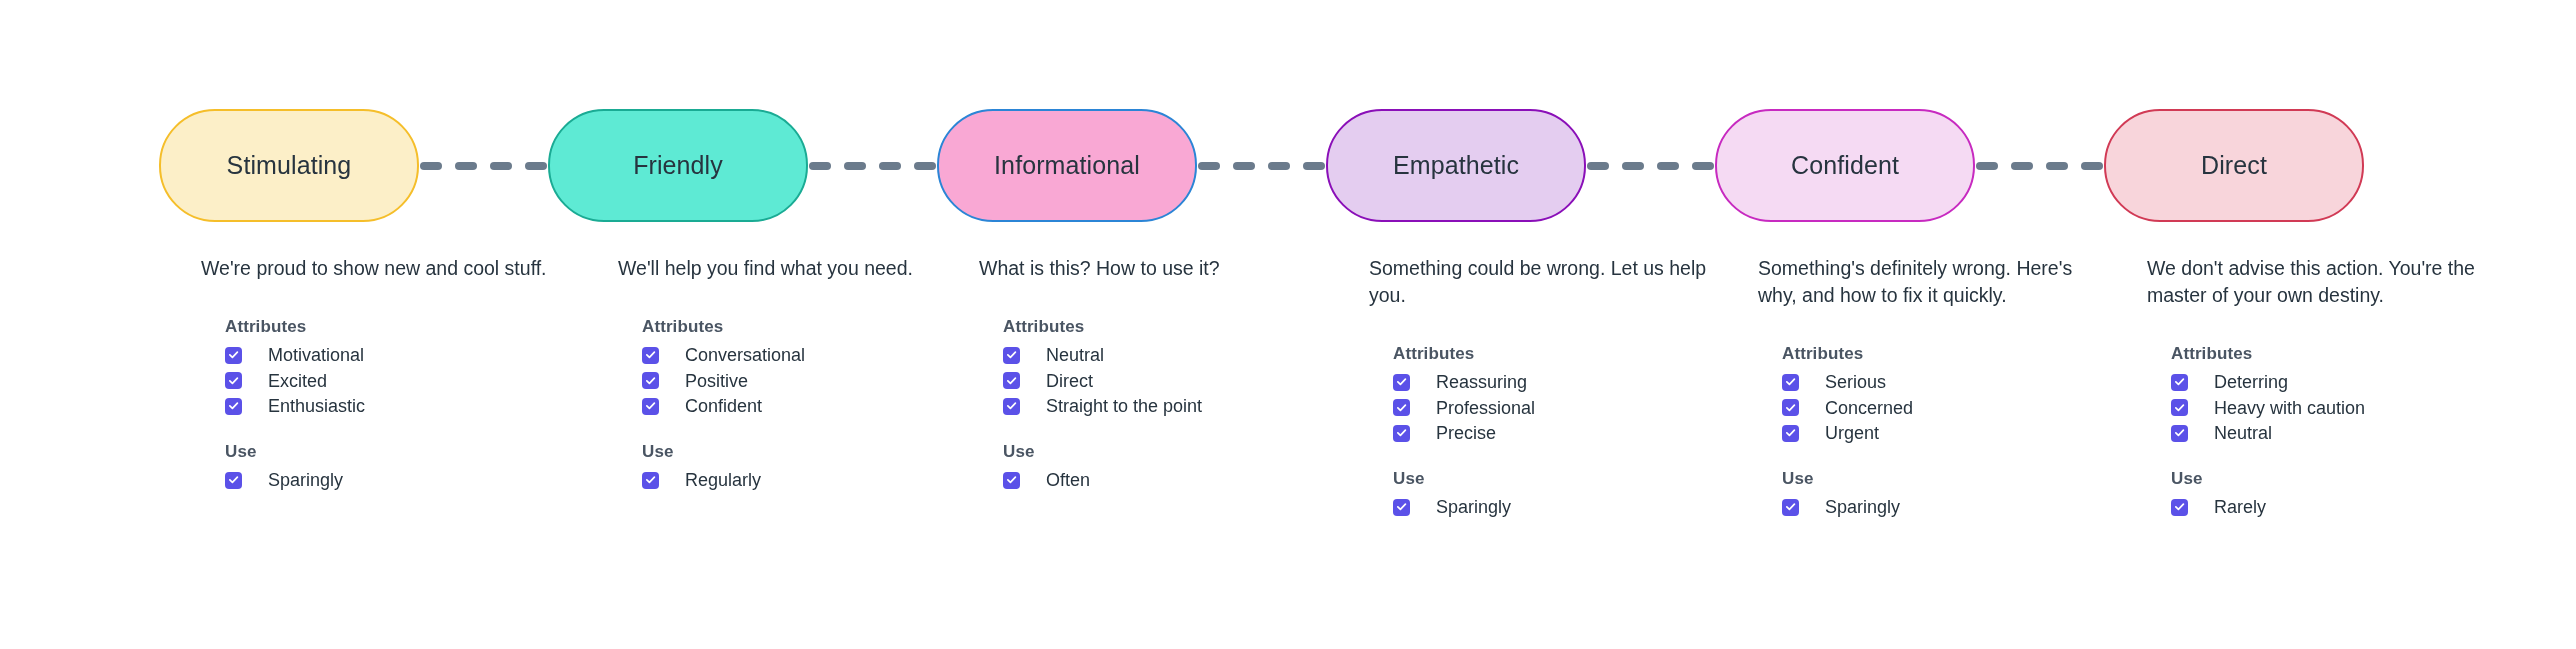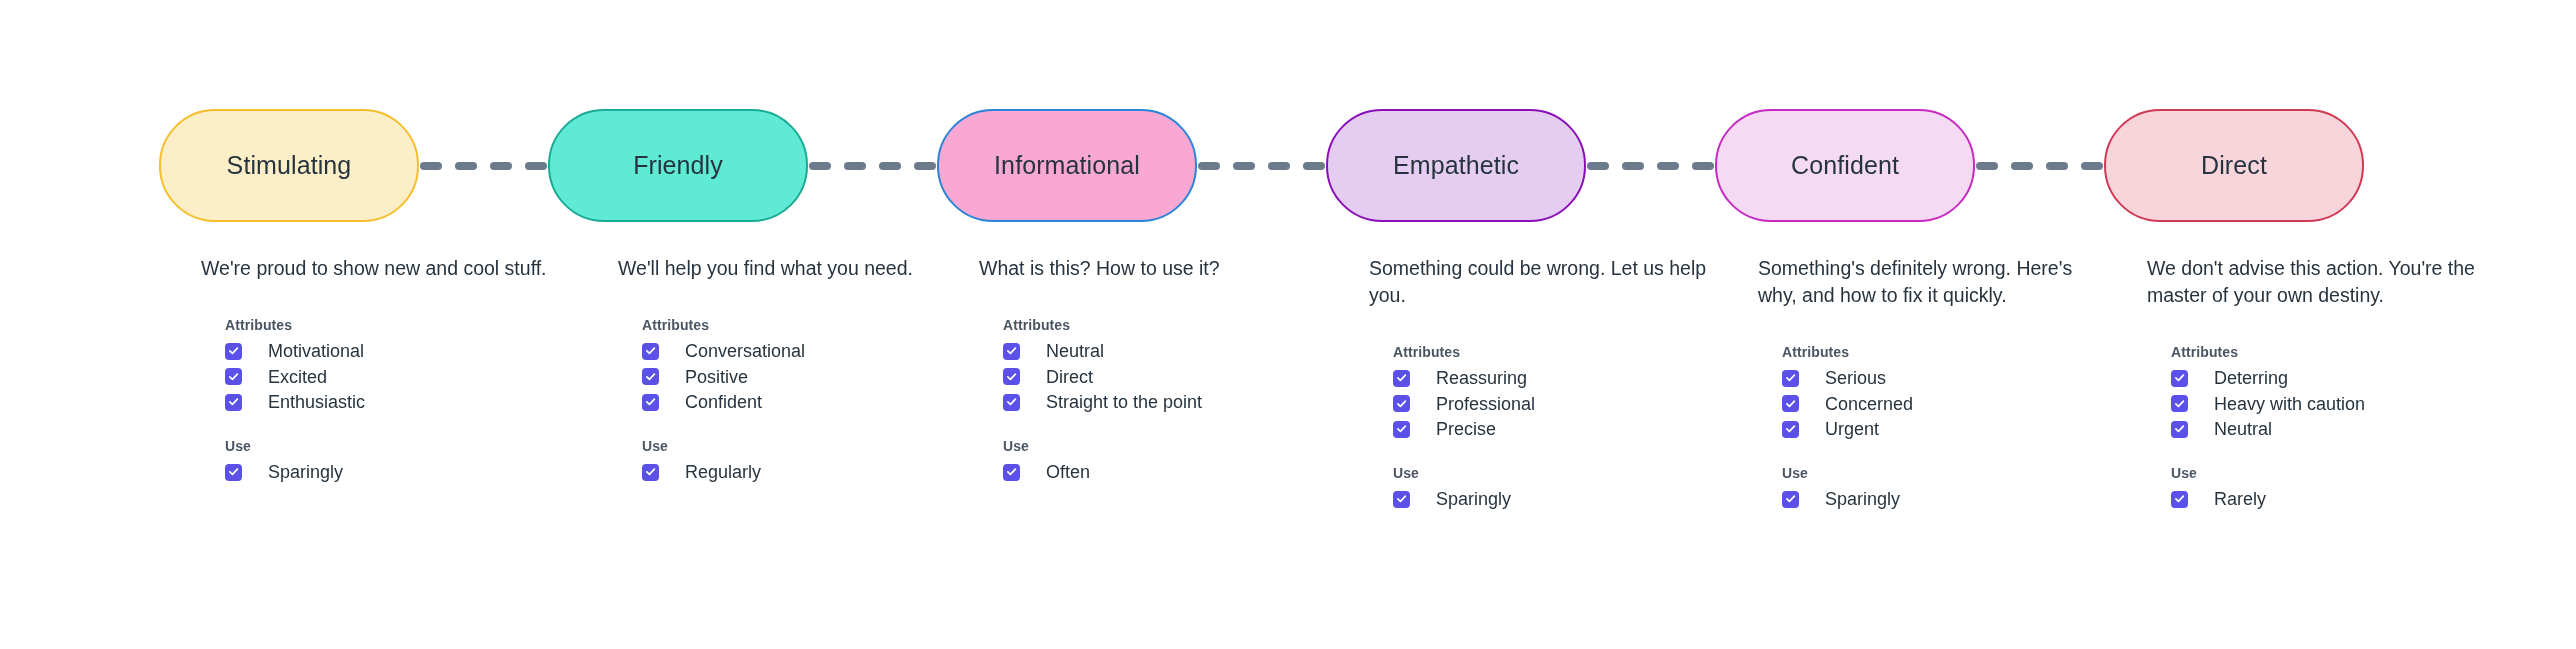--- a/index.html
+++ b/index.html
@@ -94,21 +94,21 @@
     color: #27343F;
     width: 356px;
   }
 
   .meta {
     margin-top: 35px;
     padding-left: 24px;
   }
 
   .group-title {
-    font-size: 14px;
+    font-size: 17px;
     font-weight: 700;
     color: #4A5563;
     letter-spacing: 0.1px;
     margin-bottom: 5.4px;
   }
 
   .group-title.use {
     margin-top: 23px;
   }
 

